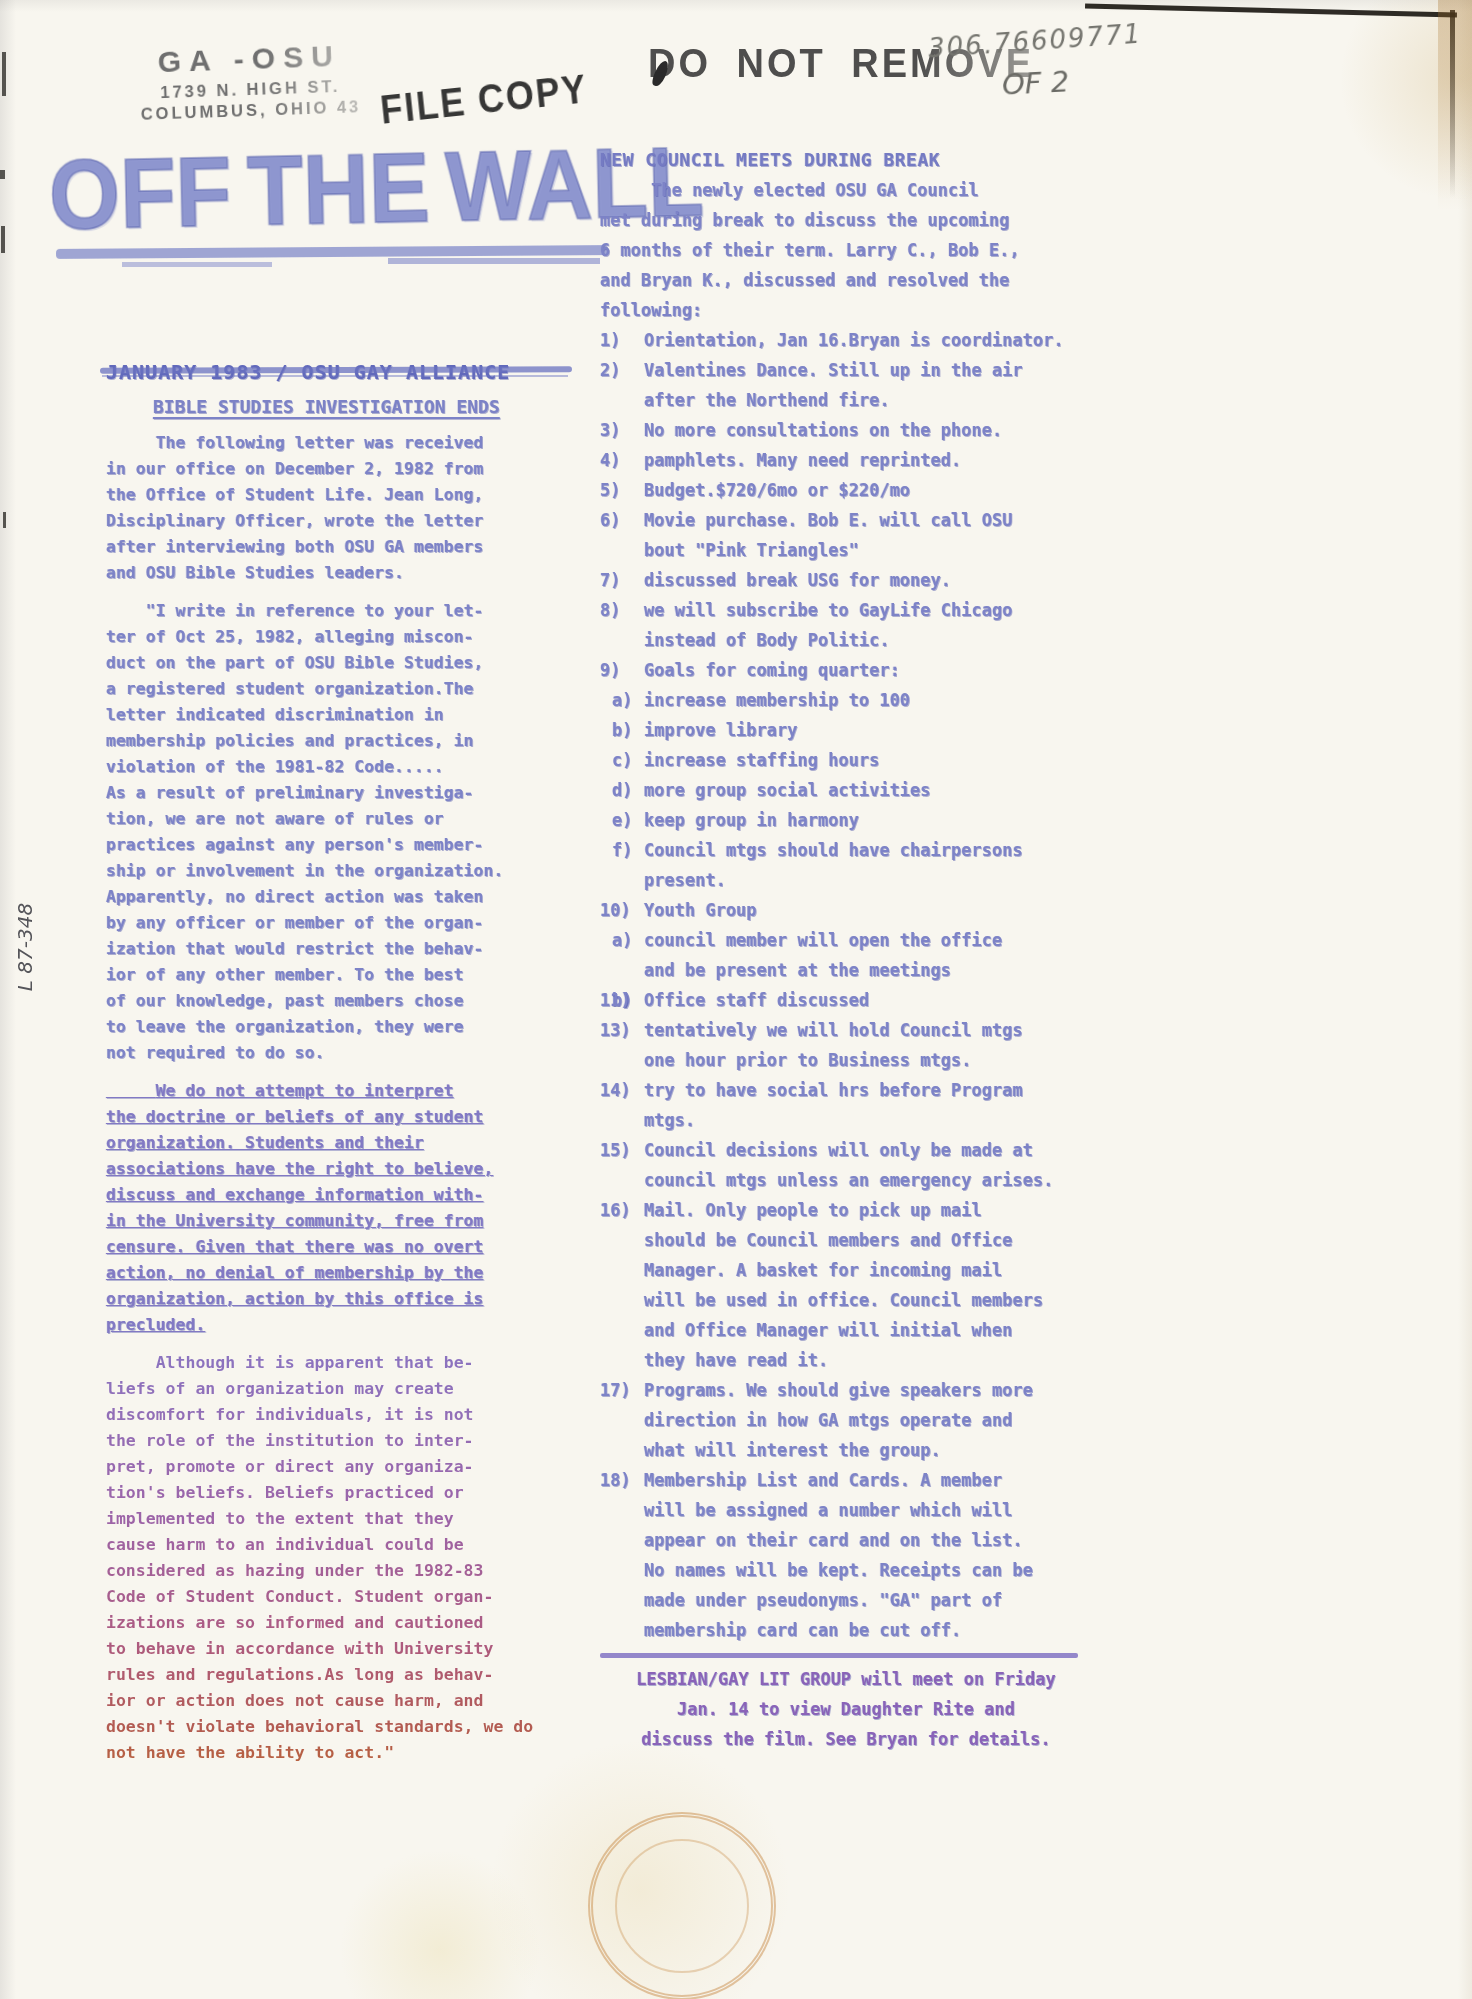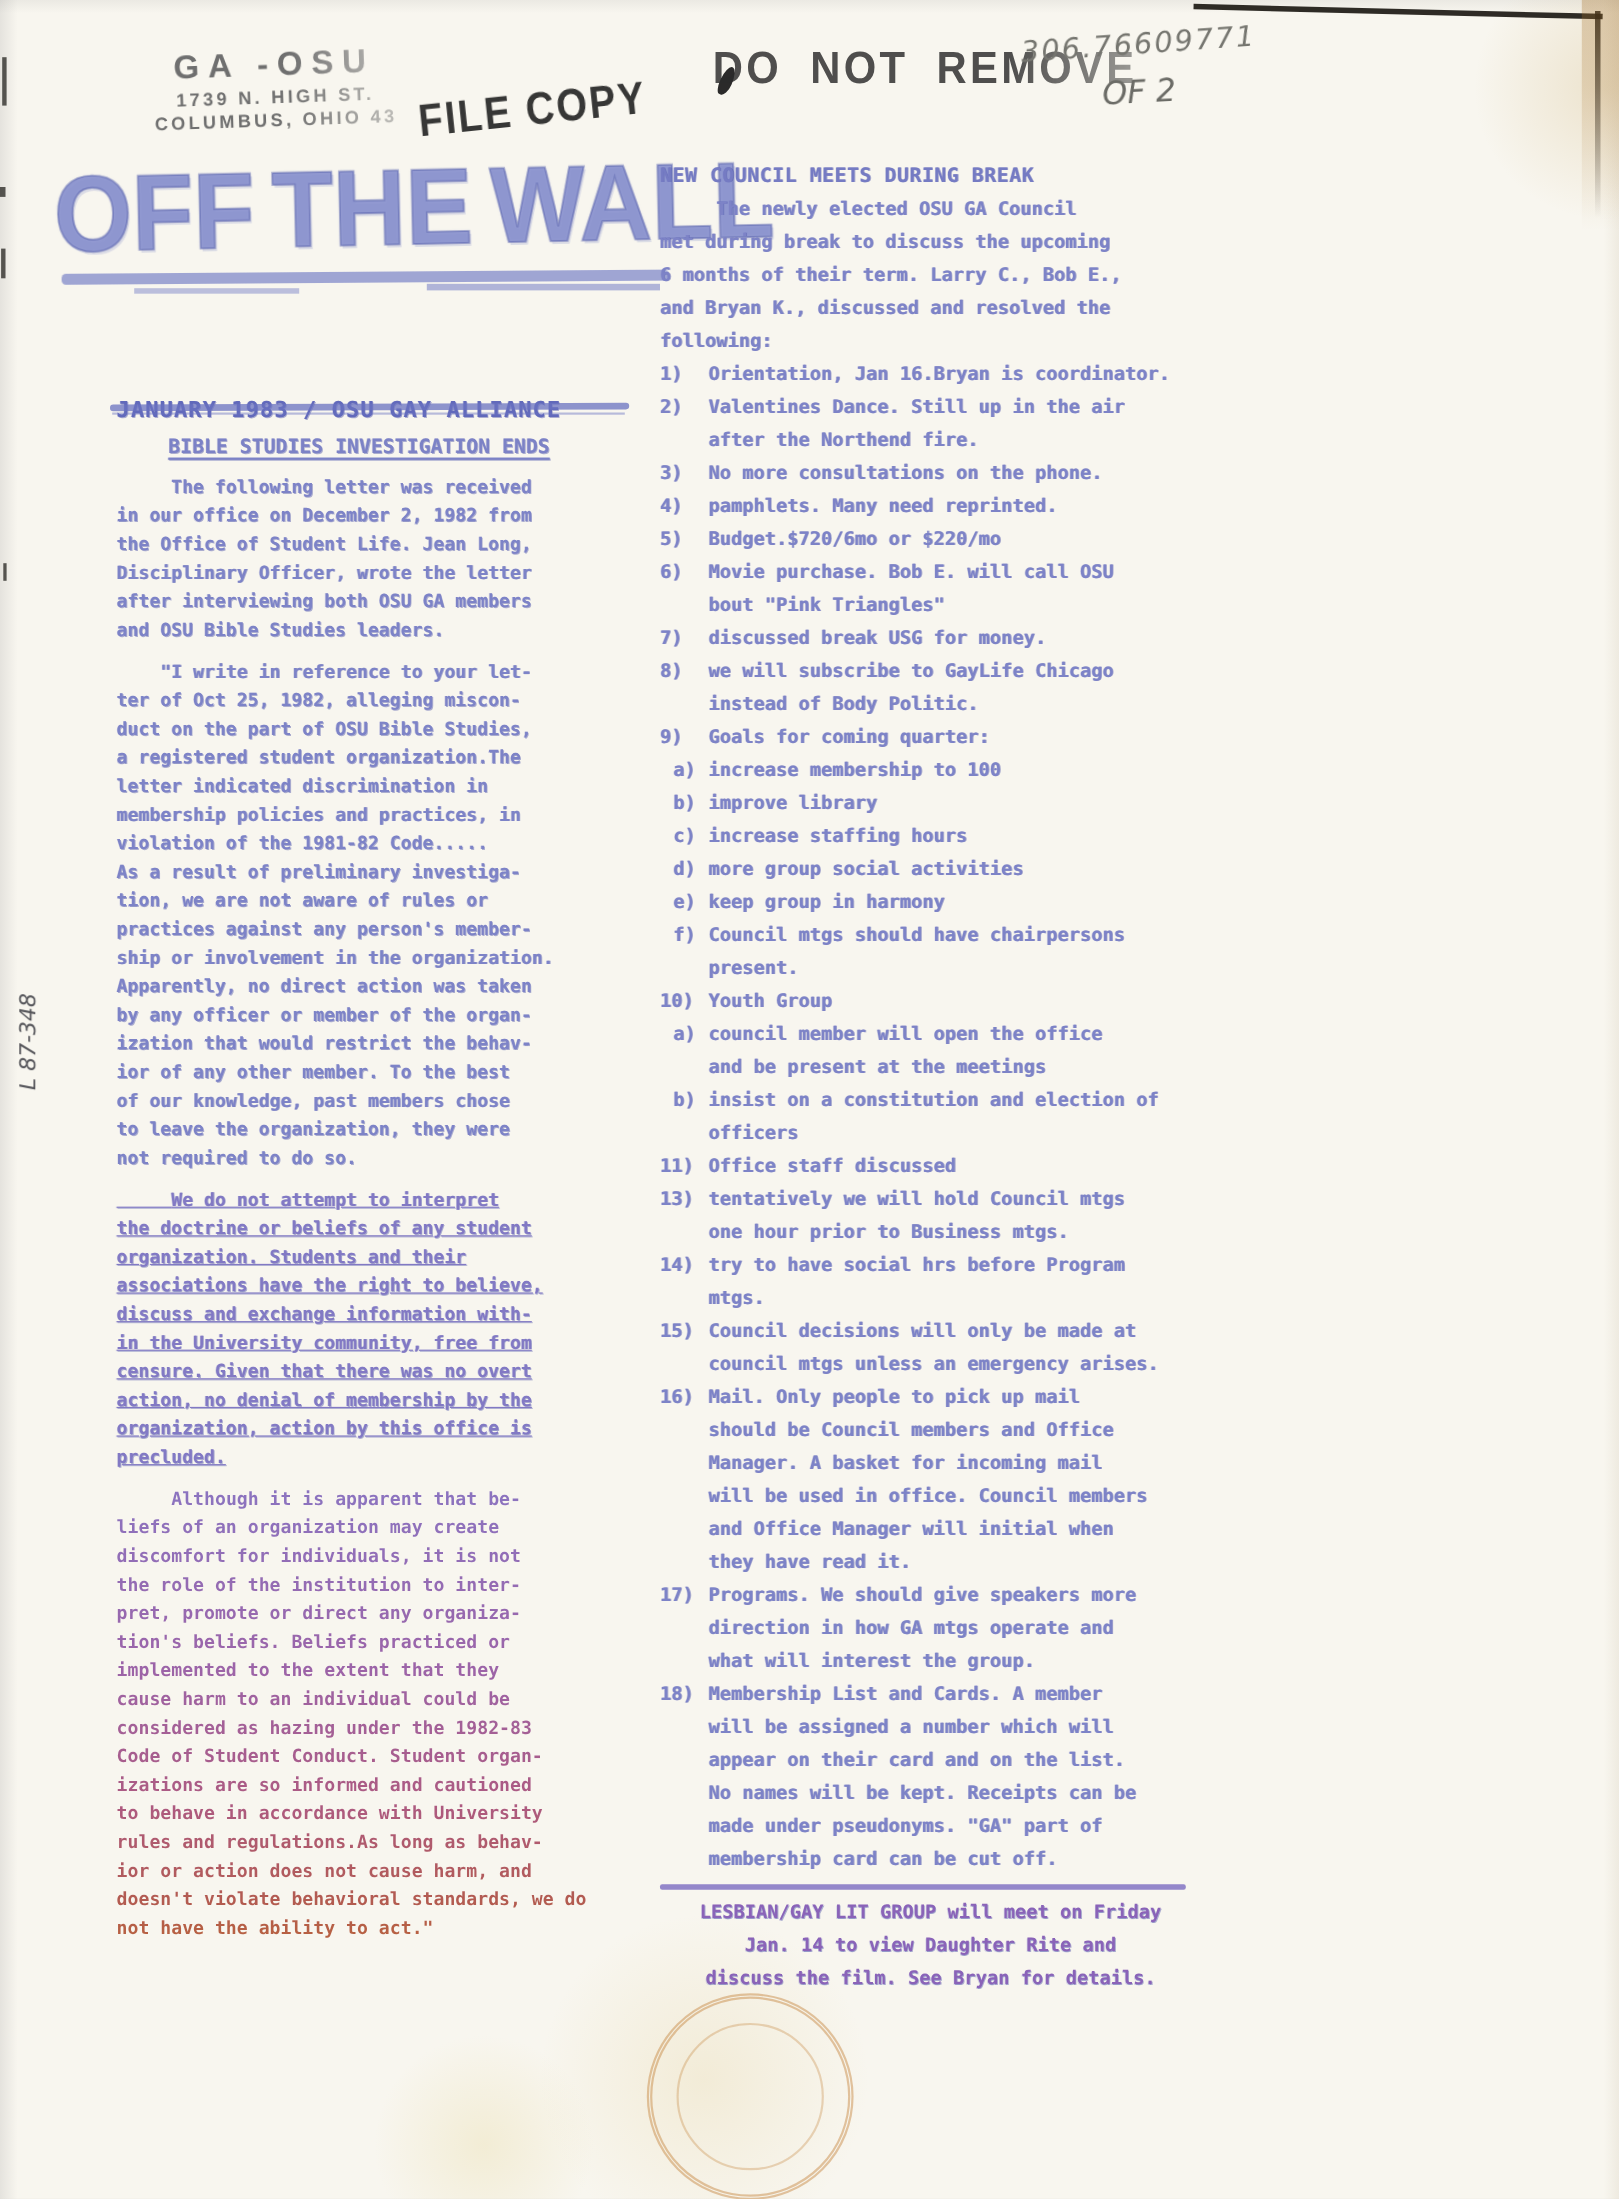--- a/index.html
+++ b/index.html
@@ -219,22 +219,21 @@
       <div class="tw item sub"><span class="n">a)</span><span class="t">increase membership to 100</span></div>
       <div class="tw item sub"><span class="n">b)</span><span class="t">improve library</span></div>
       <div class="tw item sub"><span class="n">c)</span><span class="t">increase staffing hours</span></div>
       <div class="tw item sub"><span class="n">d)</span><span class="t">more group social activities</span></div>
       <div class="tw item sub"><span class="n">e)</span><span class="t">keep group in harmony</span></div>
       <div class="tw item sub"><span class="n">f)</span><span class="t">Council mtgs should have chairpersons
 present.</span></div>
       <div class="tw item"><span class="n">10)</span><span class="t">Youth Group</span></div>
       <div class="tw item sub"><span class="n">a)</span><span class="t">council member will open the office
 and be present at the meetings</span></div>
-      <div class="tw item sub"><span class="n">b)</span><span class="t">insist on a constitution and election of
-officers</span></div>
+      <div class="tw item sub"><span class="n">b)</span></div>
       <div class="tw item"><span class="n">11)</span><span class="t">Office staff discussed</span></div>
       <div class="tw item"><span class="n">13)</span><span class="t">tentatively we will hold Council mtgs
 one hour prior to Business mtgs.</span></div>
       <div class="tw item"><span class="n">14)</span><span class="t">try to have social hrs before Program
 mtgs.</span></div>
       <div class="tw item"><span class="n">15)</span><span class="t">Council decisions will only be made at
 council mtgs unless an emergency arises.</span></div>
       <div class="tw item"><span class="n">16)</span><span class="t">Mail. Only people to pick up mail
 should be Council members and Office
 Manager. A basket for incoming mail

